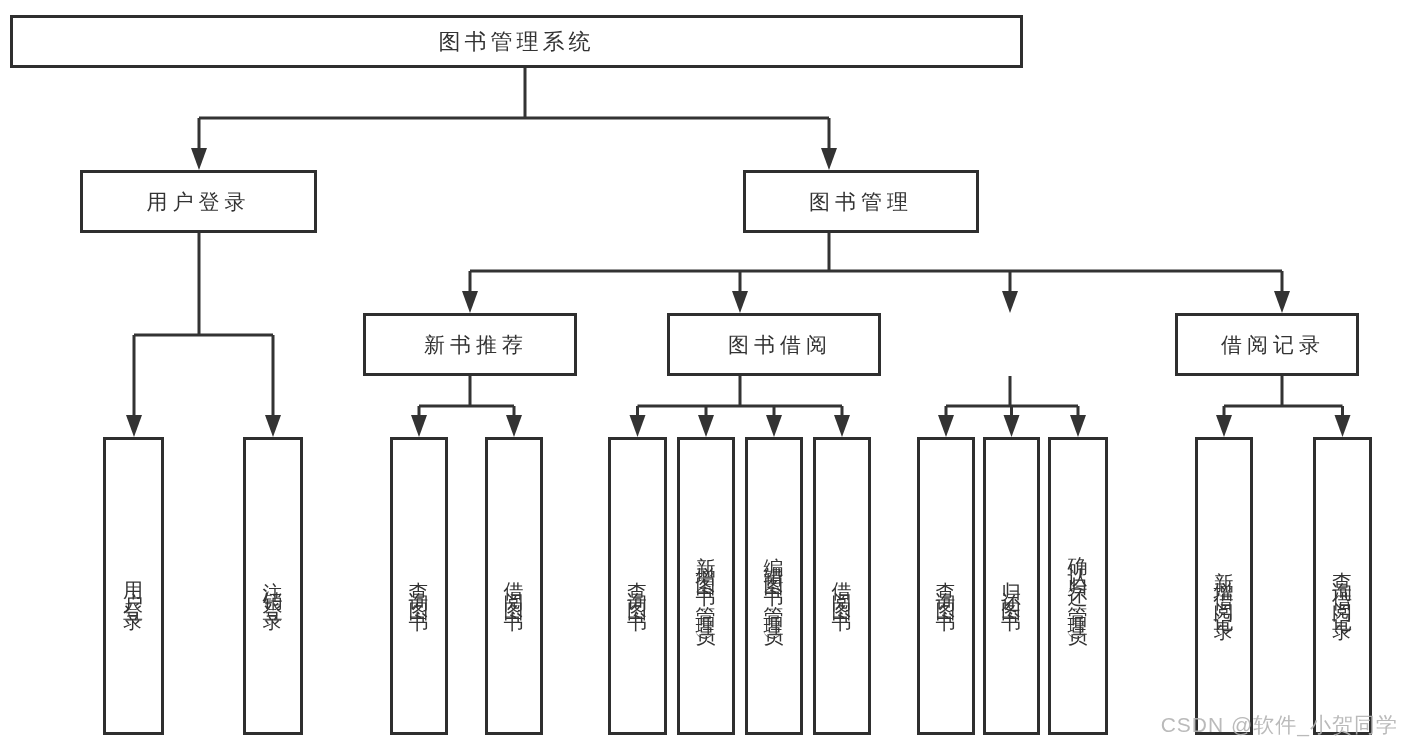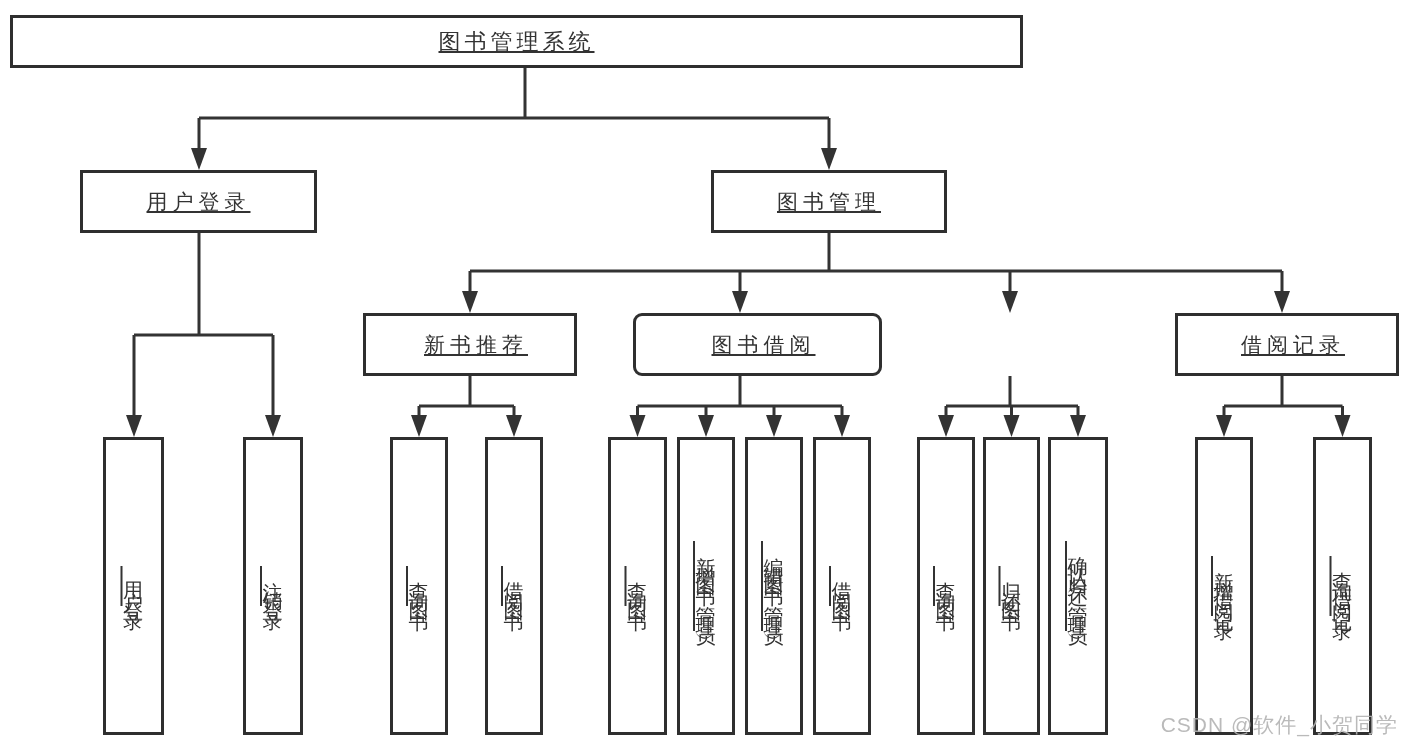--- a/index.html
+++ b/index.html
@@ -25,21 +25,20 @@
   .node {
     position: absolute;
     box-sizing: border-box;
     border: 3px solid #2f2f2f;
     background: #ffffff;
     display: flex;
     align-items: center;
     justify-content: center;
     color: #333333;
     z-index: 2;
-    text-decoration: underline;
   }
   .node-root {
     left: 10px; top: 15px; width: 1013px; height: 53px;
     font-size: 22px; letter-spacing: 4px;
   }
   .node-h {
     height: 63px;
     font-size: 21px; letter-spacing: 5px;
   }
   .lvl2 { top: 170px; }
@@ -104,31 +103,31 @@
     </g>
   </svg>
 
   <div class="node node-root">
     <span>图书管理系统</span>
   </div>
 
   <div class="node node-h lvl2" style="left:80px; width:237px;">
     <span>用户登录</span>
   </div>
-  <div class="node node-h lvl2" style="left:711px; width:236px;">
+  <div class="node node-h lvl2" style="left:743px; width:236px;">
     <span>图书管理</span>
   </div>
 
   <div class="node node-h lvl3" style="left:363px; width:214px;">
     <span>新书推荐</span>
   </div>
-  <div class="node node-h lvl3" style="left:633px; width:249px;border-radius:9px;">
+  <div class="node node-h lvl3" style="left:667px; width:214px;">
     <span>图书借阅</span>
   </div>
-  <div class="node node-h lvl3" style="left:1175px; width:224px;">
+  <div class="node node-h lvl3" style="left:1175px; width:184px;">
     <span>借阅记录</span>
   </div>
 
   <div class="node leaf" style="left:103px; width:61px;">
     <span class="vtext">用户登录</span>
   </div>
   <div class="node leaf" style="left:243px; width:60px;">
     <span class="vtext">注销登录</span>
   </div>
 

